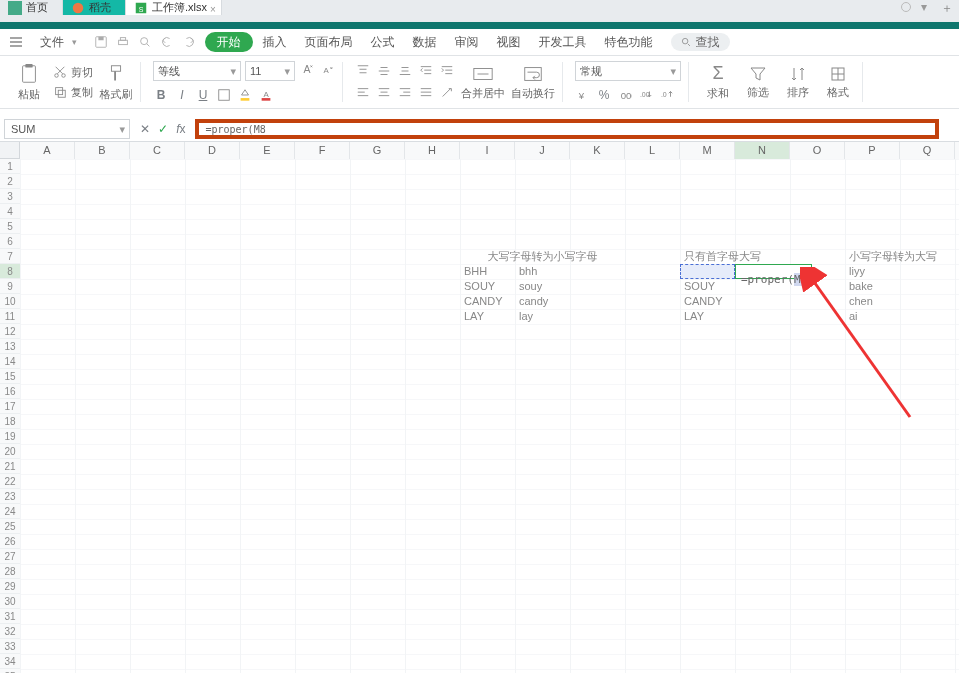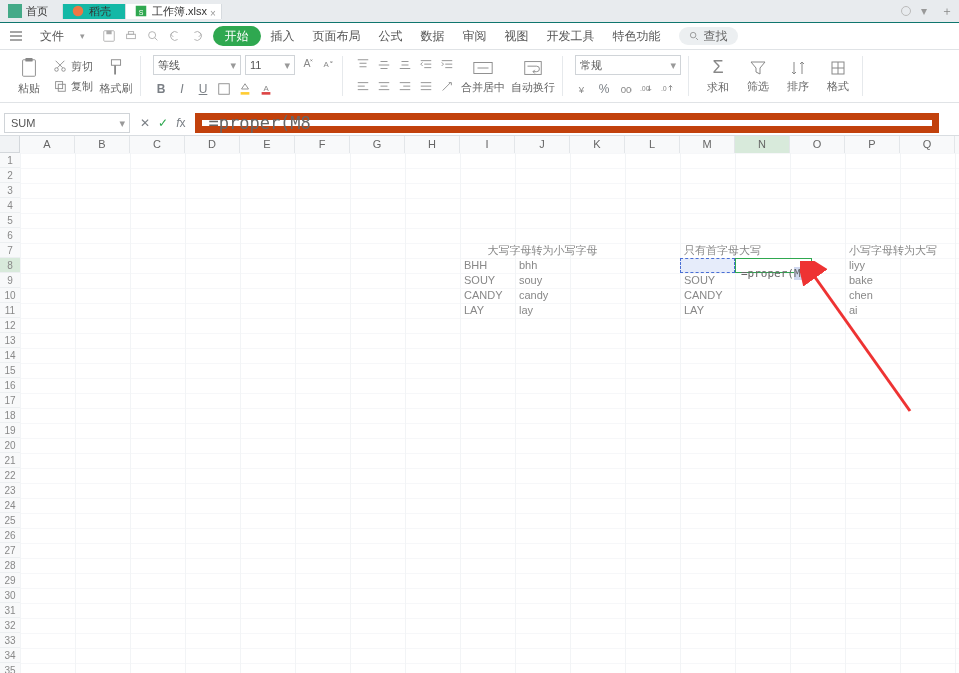--- a/index.html
+++ b/index.html
@@ -1,30 +1,30 @@
 <!DOCTYPE html>
 <html><head>
 <meta charset="utf-8">
 <style>
   html,body{margin:0;padding:0;font-family:"Microsoft YaHei","PingFang SC",Arial,sans-serif;font-size:12px;color:#444;background:#fff;width:959px;height:673px;overflow:hidden;}
-  .tabs{height:22px;display:flex;align-items:center;background:#e8ebee;border-bottom:1px solid #0f766e;position:relative;}
+  .tabs{height:22px;display:flex;align-items:flex-start;background:#e8ebee;border-bottom:7px solid #0f766e;position:relative;}
   .tab{display:flex;align-items:center;gap:4px;padding:0 14px 0 8px;font-size:11px;color:#333;border-right:1px solid #d7dbdf;position:relative;cursor:pointer;}
   .tab.home{background:#e8ebee;}
   .tab.app{background:#14b8a6;}
   .tab.file{background:#fff;}
   .tab .close{position:absolute;right:2px;top:4px;font-size:10px;color:#999;width:12px;height:12px;line-height:12px;text-align:center;}
   .tab-add{width:24px;display:flex;align-items:center;justify-content:center;color:#888;}
   .tab-spacer{flex:1;}
   .tab-right{display:flex;align-items:center;gap:10px;padding:0 8px;}
   .dot{width:8px;height:8px;border-radius:50%;border:1px solid #bbb;}
   .ico{display:inline-flex;width:14px;height:14px;}
 
   .menubar{height:26px;display:flex;align-items:center;gap:2px;padding:0 2px;border-bottom:1px solid #e0e3e6;background:#fff;}
   .menubtn{padding:0 8px;height:20px;line-height:20px;color:#555;border-radius:2px;cursor:pointer;font-size:12px;}
-  .menubtn.file{display:flex;align-items:center;gap:16px;}
+  .menubtn.file{display:flex;align-items:center;gap:8px;}
   .menubtn.start{background:#2fa850;color:#fff;padding:0 12px;border-radius:10px;}
   .qa{display:flex;align-items:center;gap:6px;padding:0 6px;}
   .qa svg{opacity:.7}
   .search{display:flex;align-items:center;gap:4px;margin-left:8px;background:#eceff1;border-radius:10px;height:18px;padding:0 10px;color:#666;}
   .ribbon{height:52px;display:flex;align-items:stretch;border-bottom:1px solid #e0e3e6;background:#fff;padding:0 4px;gap:4px;}
   .group{display:flex;align-items:center;gap:6px;padding:0 8px;position:relative;}
   .group::after{content:"";position:absolute;right:0;top:6px;bottom:6px;width:1px;background:#e6e9ec;}
   .stackbtn{display:flex;flex-direction:column;align-items:center;justify-content:center;gap:2px;min-width:34px;color:#666;font-size:11px;cursor:pointer;}
   .stackbtn .lbl{white-space:nowrap;}
   .minibtn{display:flex;align-items:center;gap:3px;color:#666;font-size:11px;cursor:pointer;}
@@ -33,21 +33,21 @@
   .dd .arr{margin-left:auto;color:#999;}
   .iconrow{display:flex;gap:5px;}
   .ic{width:16px;height:16px;display:inline-flex;align-items:center;justify-content:center;color:#7a7f85;}
   .ic svg{width:14px;height:14px;}
 
   .namebar{height:24px;display:flex;align-items:stretch;border-bottom:1px solid #d9dde1;margin-top:8px;}
   .namebox{width:112px;border:1px solid #d0d4d8;margin:2px 0 2px 4px;display:flex;align-items:center;padding:0 6px;color:#555;font-size:11px;position:relative;}
   .namebox .arr{position:absolute;right:4px;color:#999;}
   .fxctl{display:flex;align-items:center;gap:8px;padding:0 10px;color:#7a7f85;}
   .fxctl span{cursor:pointer;}
-  .fxbar{flex:1;border:7px solid #c2410c;margin:2px 20px 2px 0;display:flex;align-items:center;padding:0 6px;color:#666;font-size:17px;font-family:Consolas,monospace;}
+  .fxbar{flex:1;border:4px solid #c2410c;margin:2px 20px 2px 0;display:flex;align-items:center;padding:0 6px;color:#666;font-size:10px;font-family:Consolas,monospace;}
 
   .sheet{position:relative;height:560px;overflow:hidden;}
   .corner{position:absolute;left:0;top:0;width:20px;height:17px;background:#f1f3f5;border-right:1px solid #d3d7db;border-bottom:1px solid #d3d7db;box-sizing:border-box;}
   .colhdrs{position:absolute;left:20px;top:0;right:0;height:17px;display:flex;background:#f8f9fa;border-bottom:1px solid #d3d7db;}
   .ch{width:55px;box-sizing:border-box;border-right:1px solid #e3e6e9;text-align:center;font-size:11px;color:#666;line-height:17px;}
   .ch.sel{background:#d8eadb;}
   .rowhdrs{position:absolute;left:0;top:17px;width:20px;bottom:0;background:#f8f9fa;border-right:1px solid #d3d7db;}
   .rh{height:15px;box-sizing:border-box;border-bottom:1px solid #eceff1;text-align:center;font-size:10px;color:#888;line-height:15px;}
   .rh.sel{background:#d8eadb;}
   .cells{position:absolute;left:20px;top:17px;right:0;bottom:0;}

